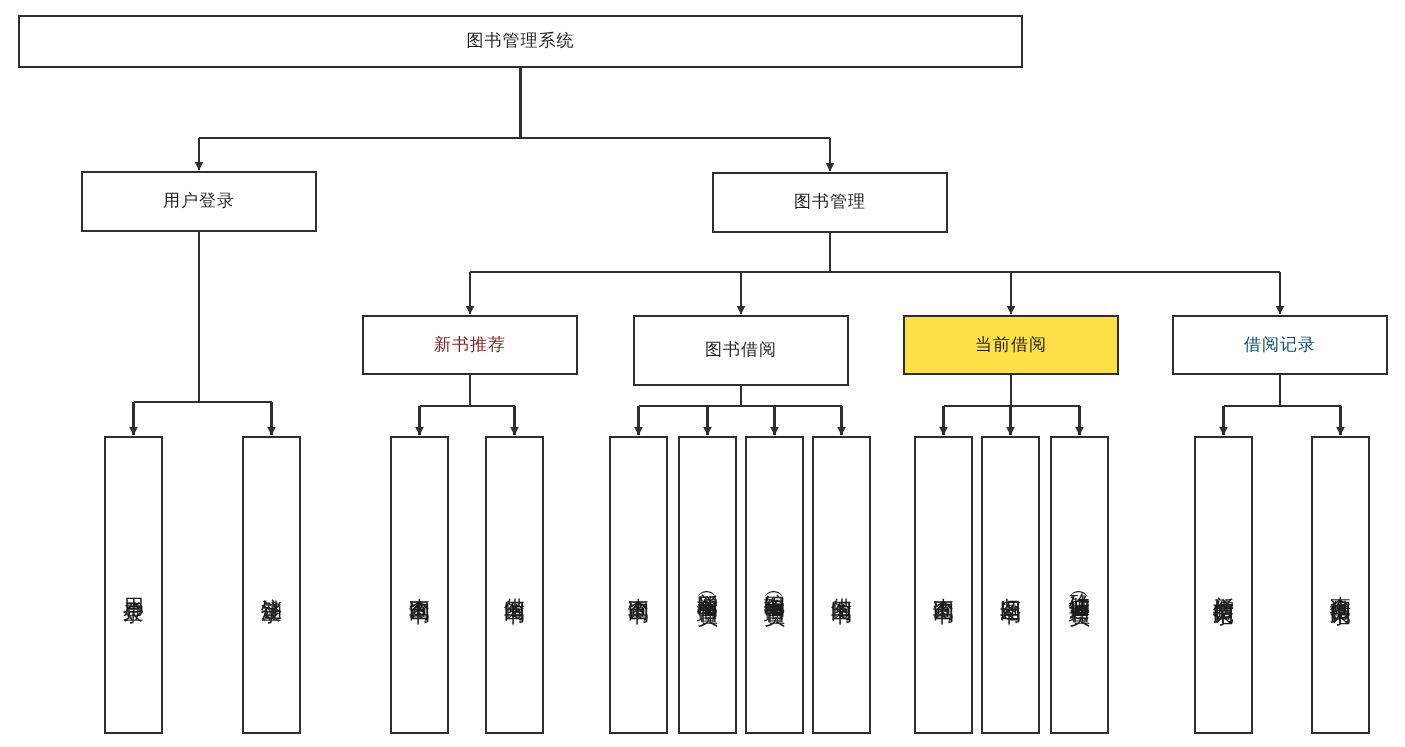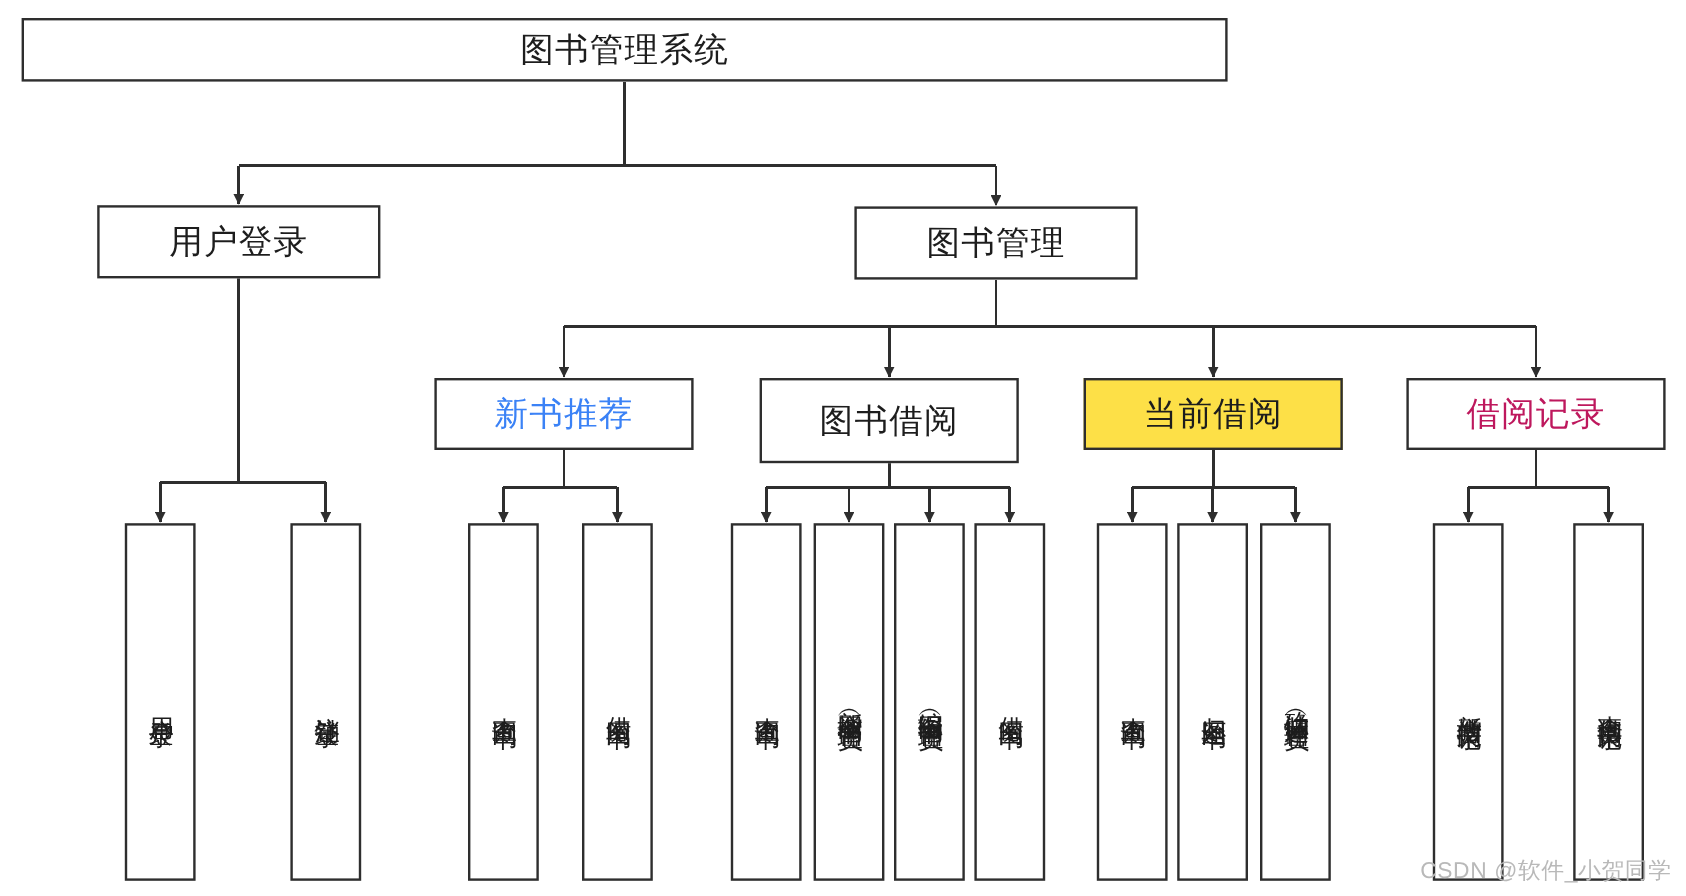--- a/index.html
+++ b/index.html
@@ -36,21 +36,21 @@
     overflow: hidden;
   }
   .node .label {
     color: #1d1d1d;
     line-height: 1.18;
     text-align: center;
     white-space: pre-wrap;
   }
   .node.horizontal .label {
     writing-mode: horizontal-tb;
-    font-size: 28px;
+    font-size: 17px;
     letter-spacing: 1px;
   }
   .node.vertical {
     align-items: center;
     justify-content: center;
   }
   .node.vertical .label {
     writing-mode: vertical-rl;
     text-orientation: upright;
     font-size: 21px;
@@ -119,30 +119,30 @@
       <div class="node horizontal" style="left: 18px; top: 15px; width: 1005px; height: 53px; border-color: rgb(46, 46, 46); background: rgb(255, 255, 255);">
         <div class="label" style="color: rgb(29, 29, 29);">图书管理系统</div>
       </div>
       <div class="node horizontal" style="left: 81px; top: 171px; width: 236px; height: 61px; border-color: rgb(46, 46, 46); background: rgb(255, 255, 255);">
         <div class="label" style="color: rgb(29, 29, 29);">用户登录</div>
       </div>
       <div class="node horizontal" style="left: 712px; top: 172px; width: 236px; height: 61px; border-color: rgb(46, 46, 46); background: rgb(255, 255, 255);">
         <div class="label" style="color: rgb(29, 29, 29);">图书管理</div>
       </div>
       <div class="node horizontal" style="left: 362px; top: 315px; width: 216px; height: 60px; border-color: rgb(46, 46, 46); background: rgb(255, 255, 255);">
-        <div class="label" style="color: #3b82f6;">新书推荐</div>
+        <div class="label" style="color: #7f1d1d;">新书推荐</div>
       </div>
       <div class="node horizontal" style="left: 633px; top: 315px; width: 216px; height: 71px; border-color: rgb(46, 46, 46); background: rgb(255, 255, 255);">
         <div class="label" style="color: rgb(29, 29, 29);">图书借阅</div>
       </div>
       <div class="node horizontal" style="left: 903px; top: 315px; width: 216px; height: 60px; border-color: rgb(46, 46, 46); background: #fde047;">
         <div class="label" style="color: rgb(29, 29, 29);">当前借阅</div>
       </div>
       <div class="node horizontal" style="left: 1172px; top: 315px; width: 216px; height: 60px; border-color: rgb(46, 46, 46); background: rgb(255, 255, 255);">
-        <div class="label" style="color: #be185d;">借阅记录</div>
+        <div class="label" style="color: #0c4a6e;">借阅记录</div>
       </div>
       <div class="node vertical" style="left: 104px; top: 436px; width: 59px; height: 298px; border-color: rgb(46, 46, 46); background: rgb(255, 255, 255);">
         <div class="label" style="color: rgb(29, 29, 29);">用户登录</div>
       </div>
       <div class="node vertical" style="left: 242px; top: 436px; width: 59px; height: 298px; border-color: rgb(46, 46, 46); background: rgb(255, 255, 255);">
         <div class="label" style="color: rgb(29, 29, 29);">注销登录</div>
       </div>
       <div class="node vertical" style="left: 390px; top: 436px; width: 59px; height: 298px; border-color: rgb(46, 46, 46); background: rgb(255, 255, 255);">
         <div class="label" style="color: rgb(29, 29, 29);">查询图书</div>
       </div>
@@ -171,14 +171,13 @@
         <div class="label" style="color: rgb(29, 29, 29);">确认归还（管理员）</div>
       </div>
       <div class="node vertical" style="left: 1194px; top: 436px; width: 59px; height: 298px; border-color: rgb(46, 46, 46); background: rgb(255, 255, 255);">
         <div class="label" style="color: rgb(29, 29, 29);">新增借阅记录</div>
       </div>
       <div class="node vertical" style="left: 1311px; top: 436px; width: 59px; height: 298px; border-color: rgb(46, 46, 46); background: rgb(255, 255, 255);">
         <div class="label" style="color: rgb(29, 29, 29);">查询借阅记录</div>
       </div>
     </div>
 
-  <div id="watermark">CSDN @软件_小贺同学</div>
 </div>
 
 </body></html>

